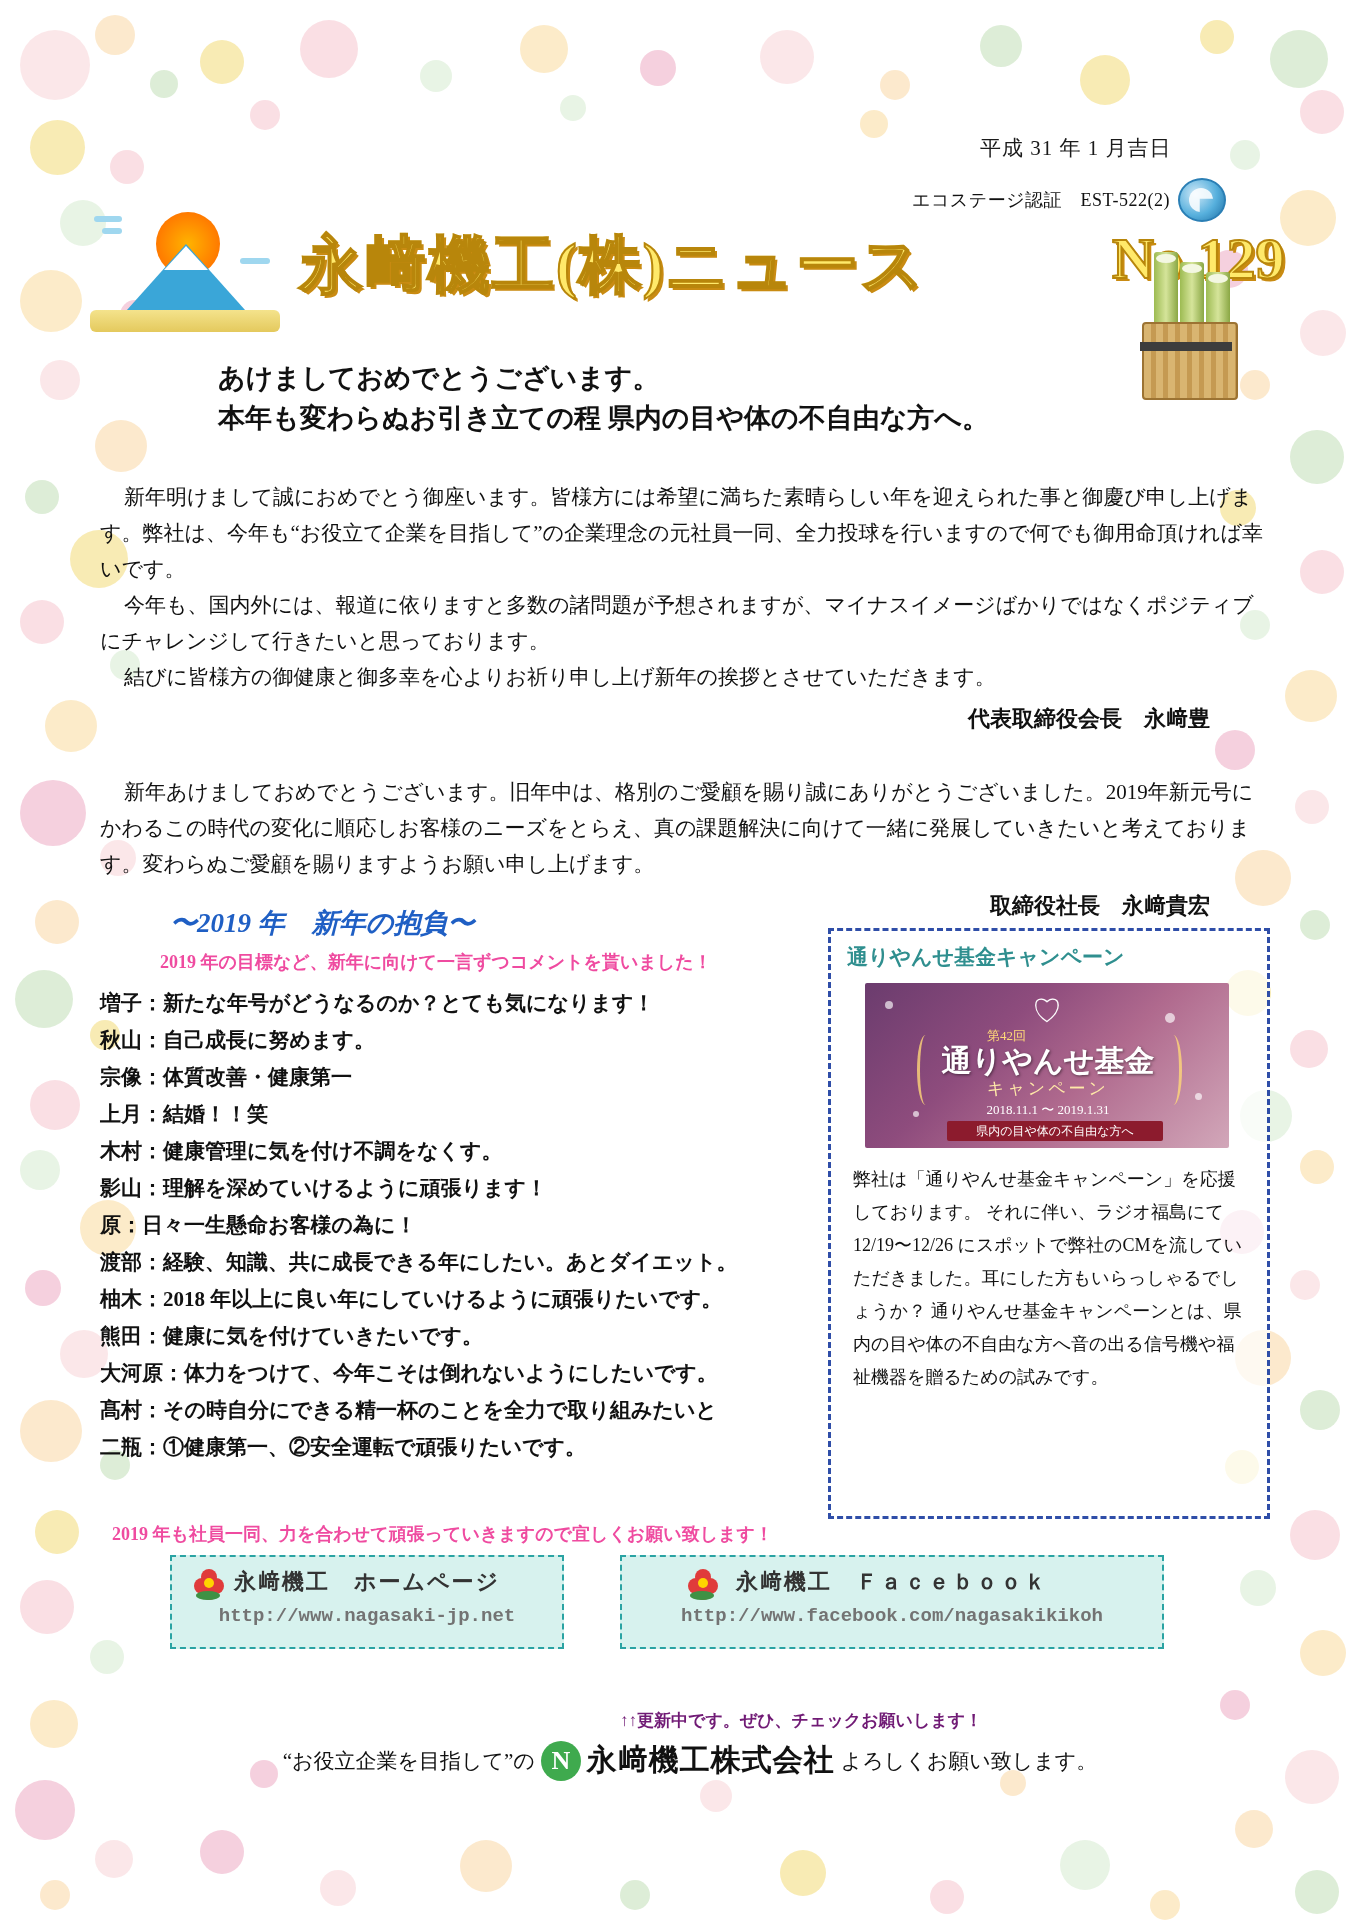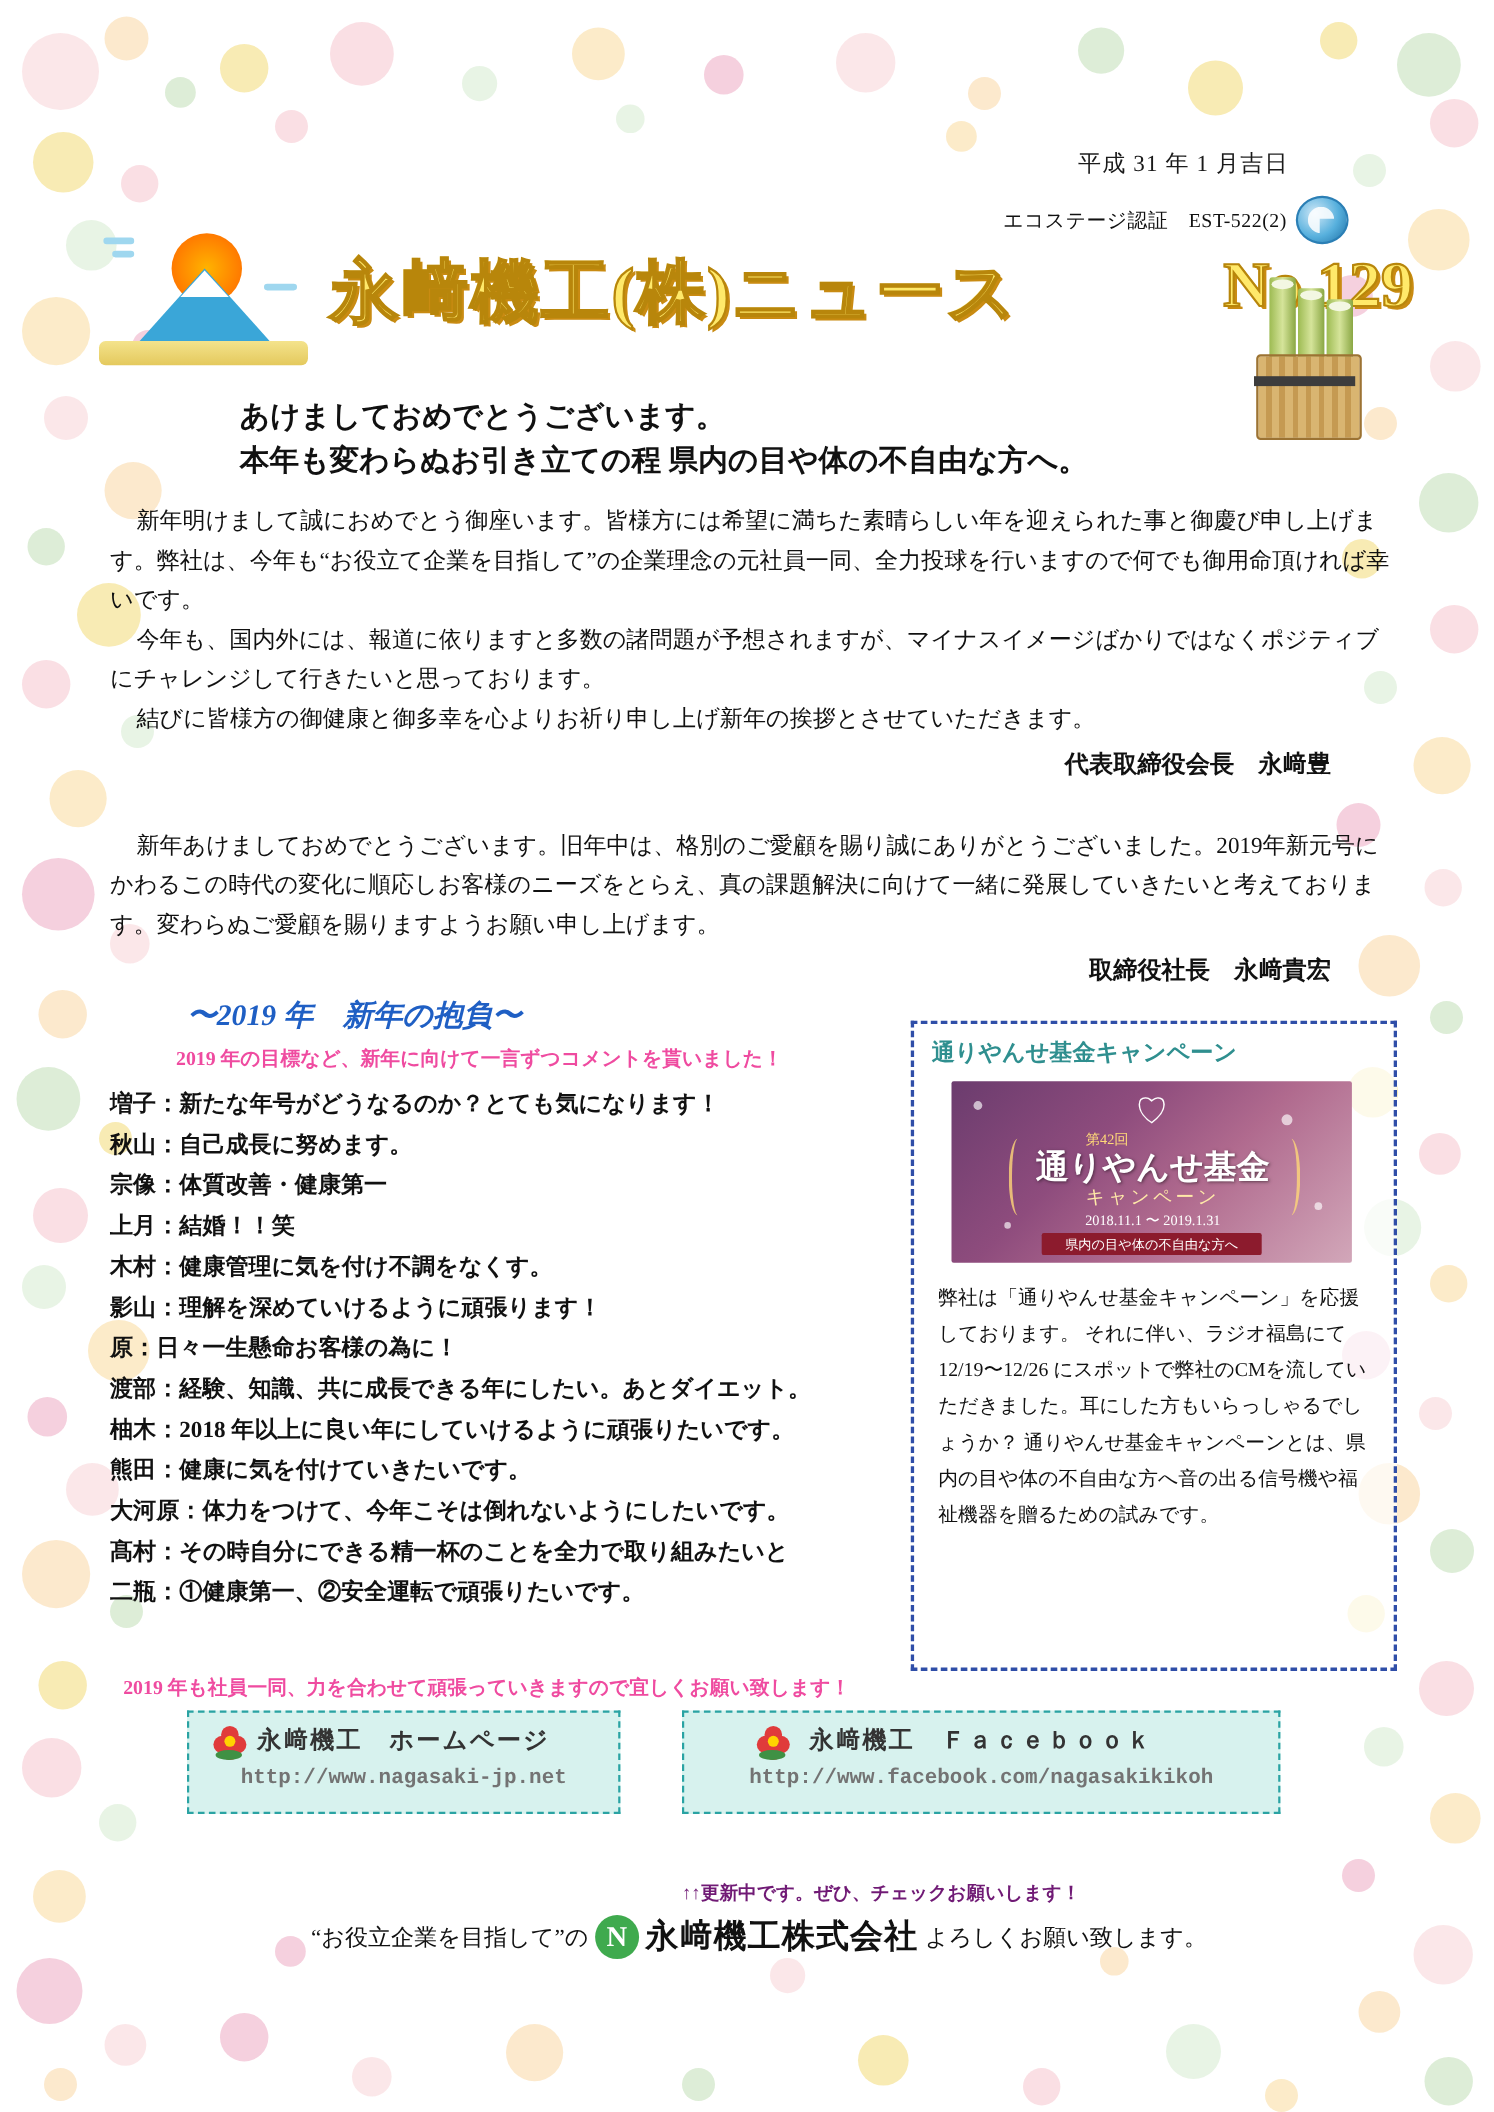--- a/index.html
+++ b/index.html
@@ -197,20 +197,21 @@
   }
 
   
   .body-block {
     left: 100px;
     width: 1170px;
     font-family: "Liberation Serif", serif;
     font-size: 21px;
     line-height: 36px;
     color: #111;
+    margin-top: 24px;
   }
   .p-indent { text-indent: 24px; }
 
   .sign {
     text-align: right;
     font-size: 22px;
     font-family: "Liberation Serif", serif;
     font-weight: bold;
     color: #111;
     padding-right: 60px;
@@ -326,21 +327,21 @@
     width: 250px;
     text-align: center;
     font-size: 13px;
     color: #ffffff;
     font-family: "Liberation Serif", serif;
     white-space: nowrap;
   }
   .camp-img .ribbon {
     position: absolute;
     left: 82px; top: 138px;
-    width: 200px; height: 20px;
+    width: 216px; height: 20px;
     background: #8c1b2d;
     color: #ffffff;
     font-size: 12px;
     text-align: center;
     line-height: 20px;
     font-family: "Liberation Serif", serif;
     border-radius: 2px;
     white-space: nowrap;
   }
   .laurel {

